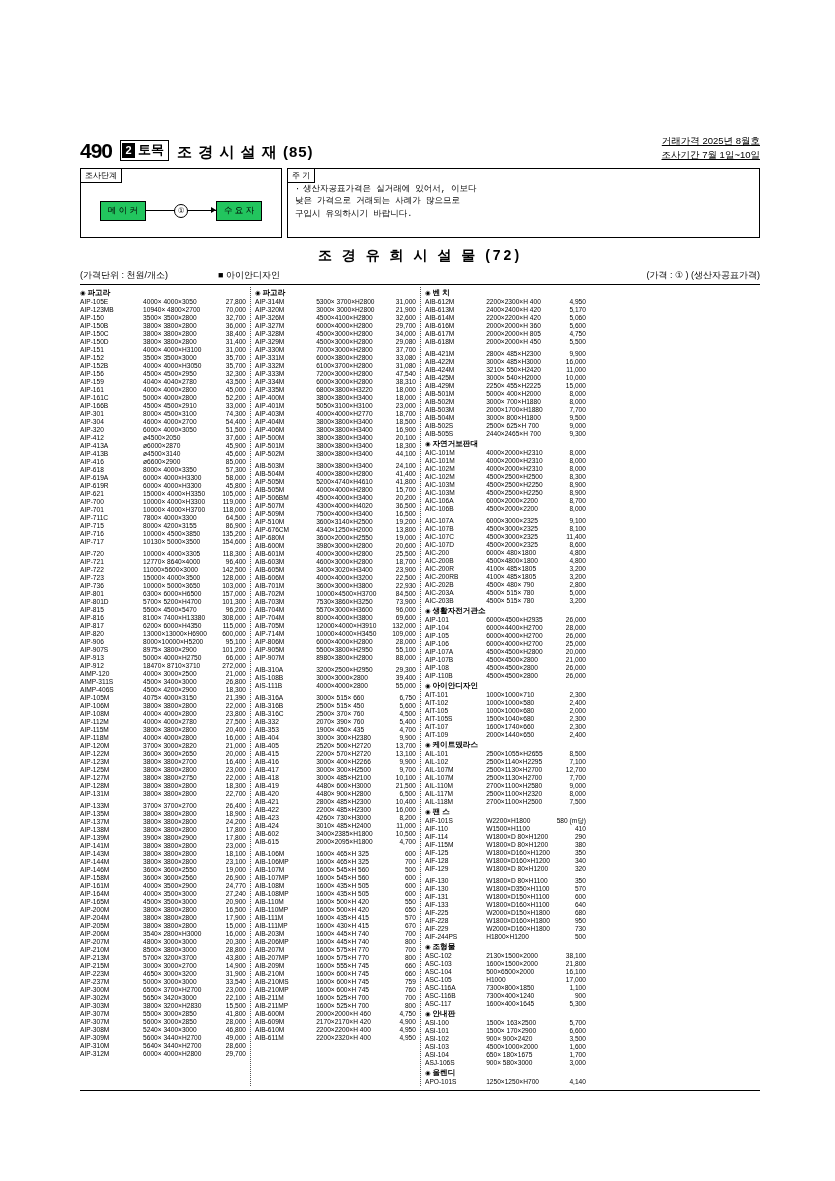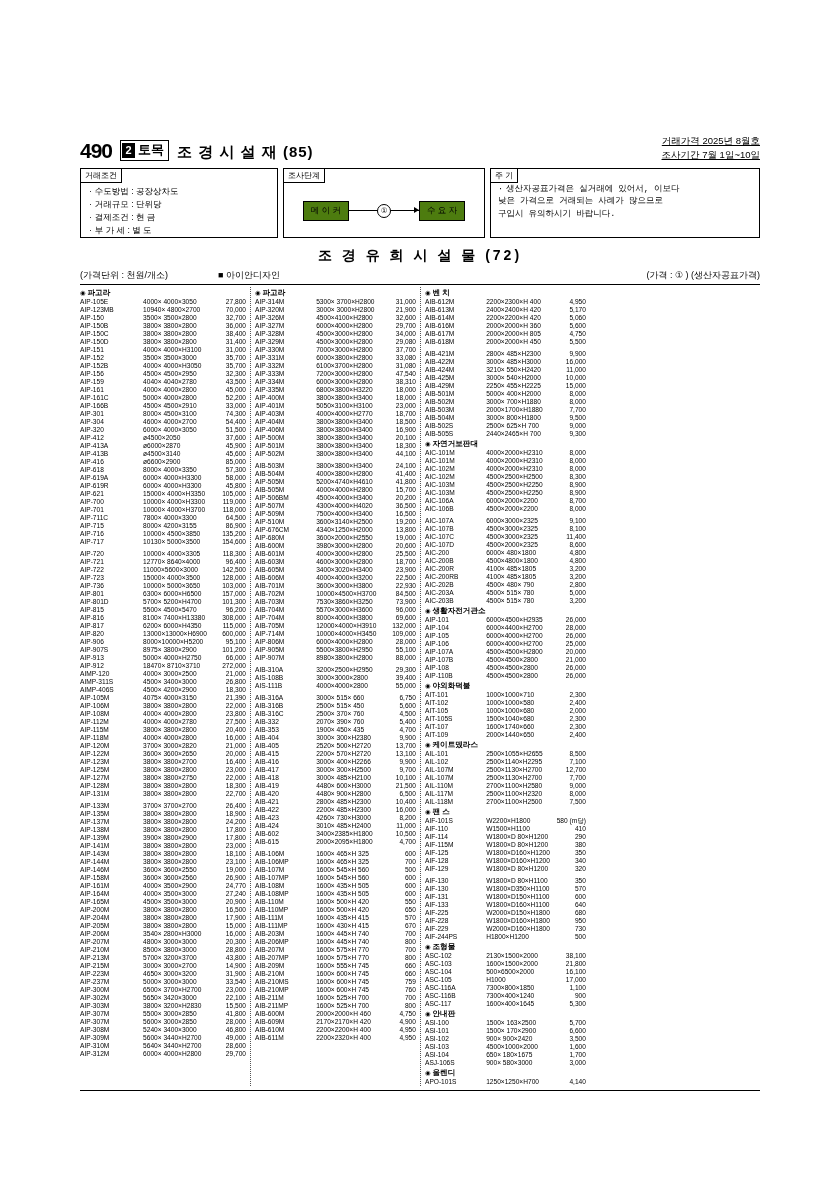--- a/index.html
+++ b/index.html
@@ -22,21 +22,21 @@
   .ibox .tag{position:absolute;left:-1px;top:-1px;border:1px solid #000;background:#fff;font-size:8px;padding:1px 4px;}
   .b1{width:196px;}
   .b2{width:200px;}
   .b3{width:auto;flex:1;}
   .ibox ul{list-style:none;margin:0;padding:16px 0 0 8px;font-size:8.5px;line-height:1.55;}
   .ibox ul li:before{content:"·";margin-right:3px;}
   .note{padding:14px 6px 0 7px;font-size:8.5px;line-height:1.5;font-family:Liberation Mono, monospace;}
   .note div:first-child:before{content:"·";margin-right:3px;}
   
   .flow{display:flex;align-items:center;justify-content:center;gap:0;height:100%;padding-top:16px;box-sizing:border-box;}
-  .fbox{border:1px solid #000;font-size:8.5px;padding:3px 7px;background:#4d7c0f;}
+  .fbox{border:1px solid #000;font-size:8.5px;padding:3px 7px;background:#22c55e;}
   .fline{flex:0 0 70px;height:1px;background:#000;position:relative;}
   .fline .circ{position:absolute;left:50%;top:-6px;transform:translateX(-50%);width:12px;height:12px;border:1px solid #000;border-radius:50%;background:#fff;font-size:7.5px;line-height:12px;text-align:center;}
   .fline:after{content:"";position:absolute;right:0;top:-3px;border-left:5px solid #000;border-top:3.5px solid transparent;border-bottom:3.5px solid transparent;}
 
   
   .sectitle{text-align:center;font-size:14px;font-weight:bold;letter-spacing:3px;margin-top:9px;}
   .subrow{display:flex;font-size:9px;margin-top:4px;border-bottom:1.3px solid #000;padding-bottom:2px;gap:38px;}
   .subrow .right{margin-left:auto;}
 
   
@@ -64,29 +64,20 @@
         <span class="cattxt">토목</span>
       </div>
       <div class="hdrtitle">조 경 시 설 재 (85)</div>
       <div class="hdrright">
         <div>거래가격  2025년 8월호</div>
         <div>조사기간  7월 1일~10일</div>
       </div>
     </div>
 
     <div class="boxrow">
-      <div class="ibox b1">
-        <span class="tag">거래조건</span>
-        <ul>
-          <li>수도방법 : 공장상차도</li>
-          <li>거래규모 : 단위당</li>
-          <li>결제조건 : 현   금</li>
-          <li>부 가 세 : 별   도</li>
-        </ul>
-      </div>
       <div class="ibox b2">
         <span class="tag">조사단계</span>
         <div class="flow">
           <div class="fbox">메 이 커</div>
           <div class="fline">
               <span class="circ">①</span>
             </div>
           <div class="fbox">수 요 자</div>
         </div>
       </div>
@@ -1264,21 +1255,21 @@
           <div class="r">
             <span class="c1">AIP-108</span>
             <span class="c2">4500×4500×2800</span>
             <span class="c3">26,000</span>
           </div>
           <div class="r">
             <span class="c1">AIP-110B</span>
             <span class="c2">4500×4500×2800</span>
             <span class="c3">26,000</span>
           </div>
-          <div class="grp">야외화덕불</div>
+          <div class="grp">아이안디자인</div>
           <div class="r">
             <span class="c1">AIT-101</span>
             <span class="c2">1000×1000×710</span>
             <span class="c3">2,300</span>
           </div>
           <div class="r">
             <span class="c1">AIT-102</span>
             <span class="c2">1000×1000×580</span>
             <span class="c3">2,400</span>
           </div>

